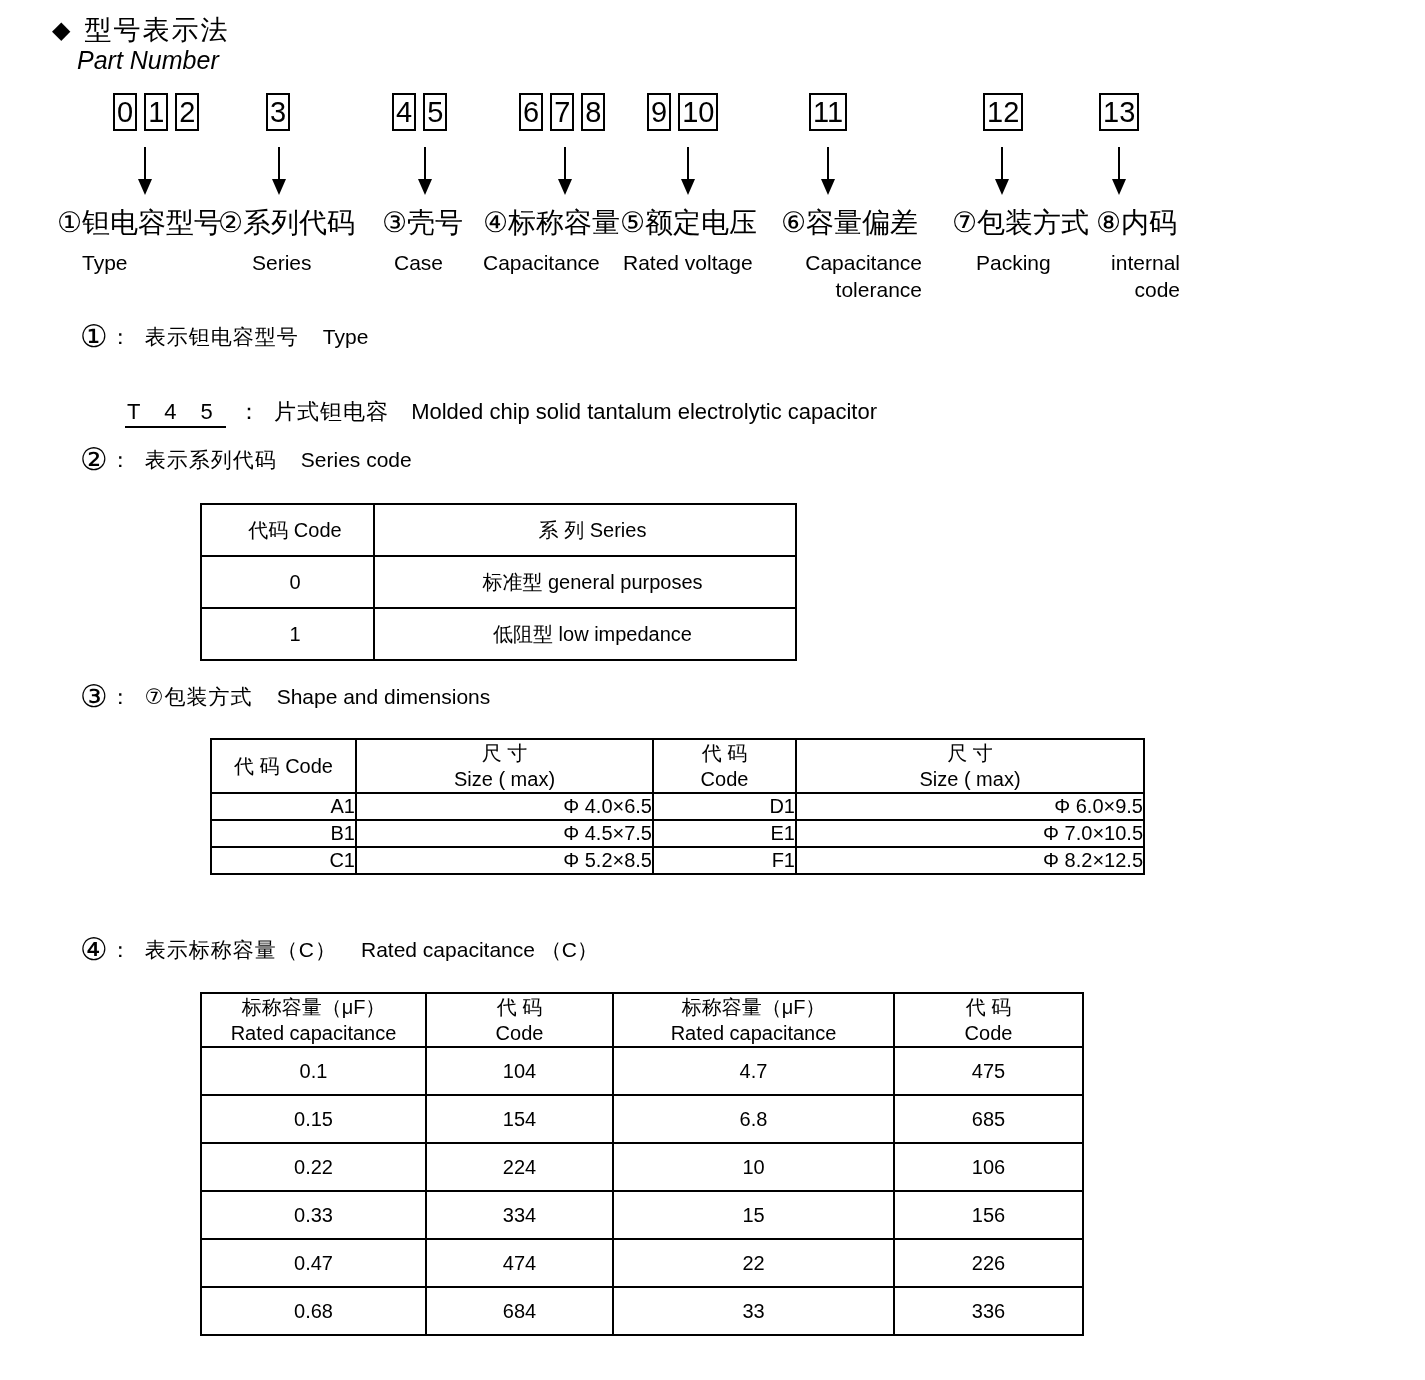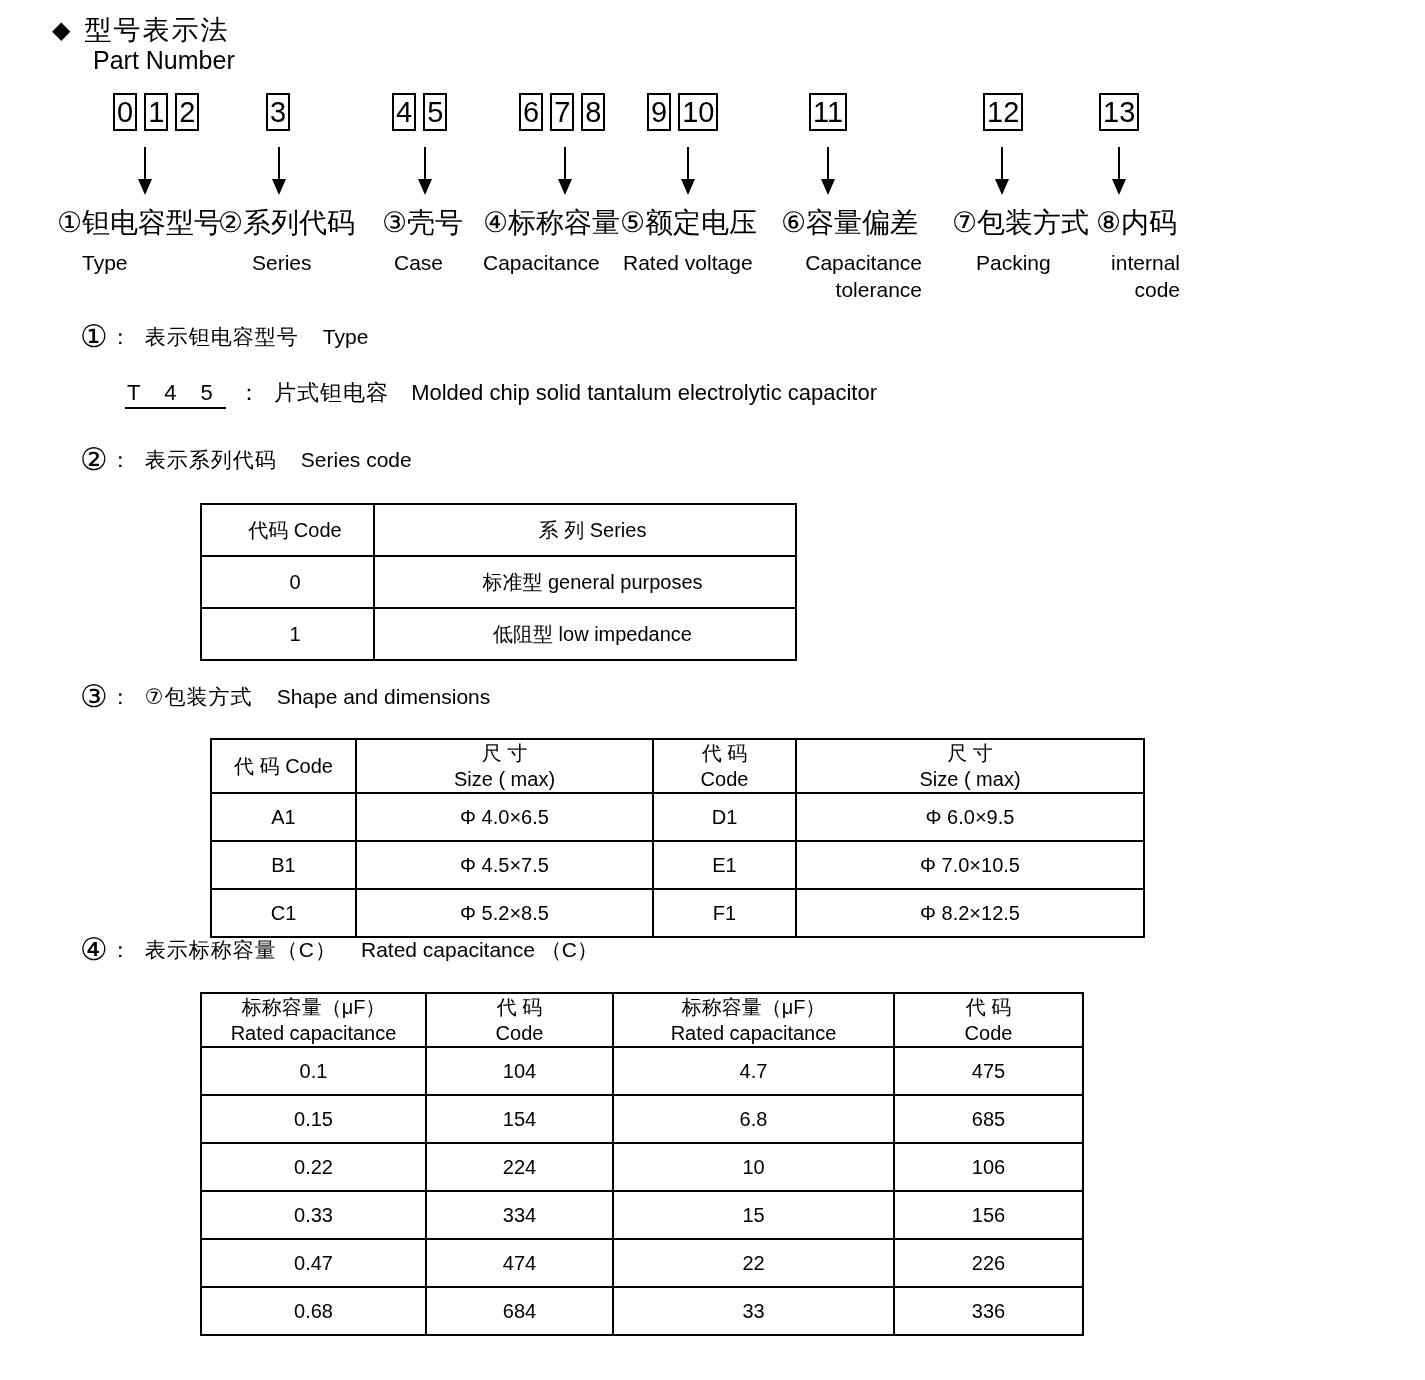--- a/index.html
+++ b/index.html
@@ -5,21 +5,21 @@
   * { margin:0; padding:0; box-sizing:border-box; }
   html,body { background:#fff; }
   .page {
     position:relative; width:1425px; height:1380px; background:#ffffff;
     font-family:"Liberation Sans","DejaVu Sans",sans-serif; color:#000;
   }
   
   .title-row { position:absolute; left:52px; top:12px; display:flex; align-items:center; }
   .diamond { font-size:24px; line-height:30px; }
   .title-cn { font-size:27px; margin-left:14px; letter-spacing:2px; }
-  .title-en { position:absolute; left:93px; top:46px; font-size:25px; }
+  .title-en { position:absolute; left:77px; top:46px; font-size:25px;font-style:italic; }
   
   .boxgroup { position:absolute; top:93px; display:flex; gap:7px; }
   .dbox {
     display:inline-flex; align-items:center; justify-content:center;
     min-width:22px; height:38px; padding:0 2px;
     border:2px solid #000; font-size:29px; line-height:34px;
   }
   
   .arrow { position:absolute; top:147px; width:14px; height:48px; }
   .arrow .shaft { width:2px; height:32px; margin:0 auto; background:#000; }
@@ -31,37 +31,37 @@
   
   .cnlabel { position:absolute; top:204px; font-size:28px; white-space:nowrap; }
   .enlabel { position:absolute; top:249px; font-size:21px; white-space:nowrap; line-height:27px; }
   .enlabel.wrap { white-space:normal; text-align:right; }
   
   .sec-head { position:absolute; display:flex; align-items:center; font-size:21px; white-space:nowrap; }
   .sec-head .circ { font-size:31px; line-height:34px; margin-right:2px; }
   .sec-head .colon { font-size:21px; margin-right:14px; }
   .sec-head .cn { letter-spacing:1px; }
   .sec-head .en { margin-left:24px; }
-  .code-line { position:absolute; font-size:22px; white-space:nowrap; }
+  .code-line { position:absolute; font-size:22px; white-space:nowrap;margin-top:19px; }
   .code-line .t45 {
     display:inline-block; border-bottom:2px solid #000;
     letter-spacing:9px; padding:0 4px 1px 2px; margin-right:6px;
   }
   .code-line .cn { margin-left:8px; letter-spacing:1px; }
   .code-line .en { margin-left:16px; }
   
   table { position:absolute; border-collapse:collapse; table-layout:fixed; }
   td, th {
     border:2px solid #000; text-align:center; vertical-align:middle;
     font-size:20px; font-weight:normal; padding:0;
   }
   .hl { display:block; line-height:26px; }
   .t2 td, .t2 th { height:52px;padding-left:15px; }
   .t3 th { height:52px; }
-  .t3 td { height:48px; }
+  .t3 td { height:27px;text-align:right; }
   .t4 th { height:52px; }
   .t4 td { height:48px;margin-left:23px; }
 </style>
 </head>
 <body>
 
 <div class="page">
 
   <div class="title-row">
     <span class="diamond">◆</span>

